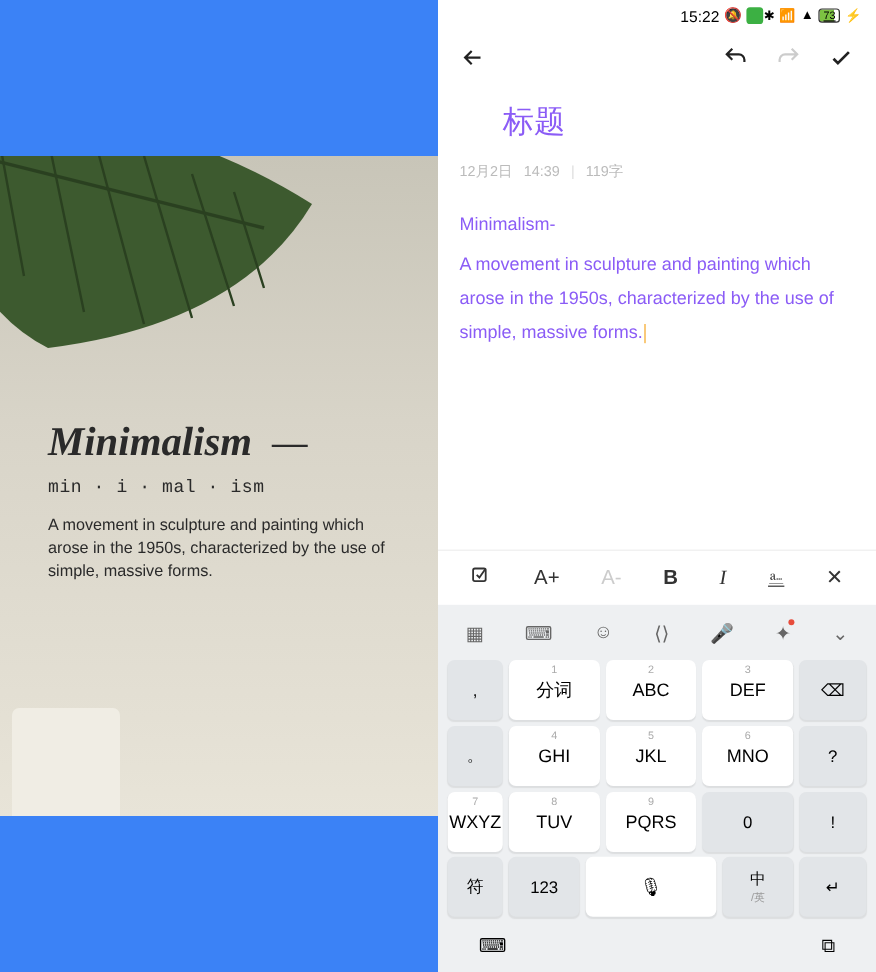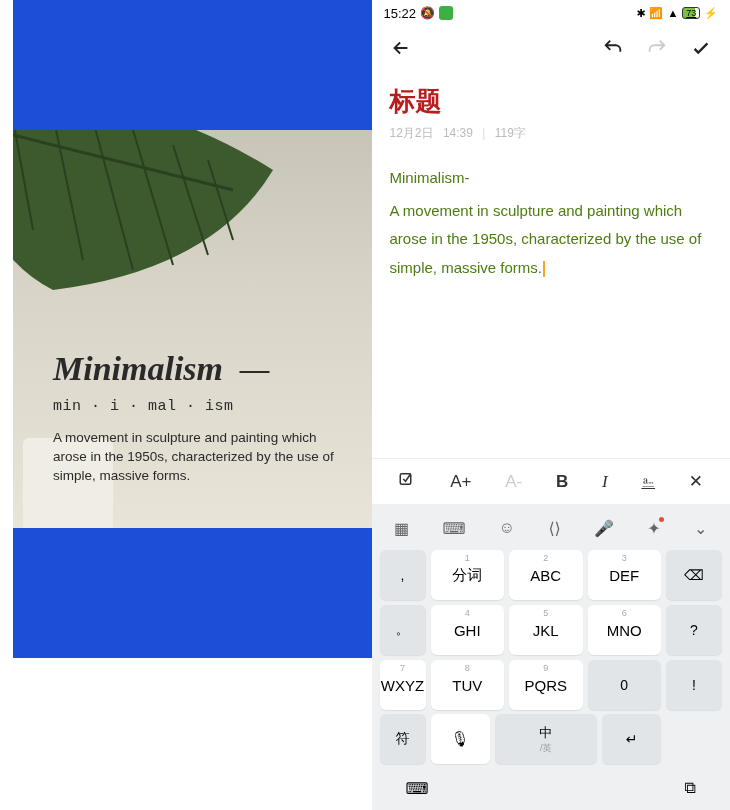--- a/index.html
+++ b/index.html
@@ -1,48 +1,48 @@
 <!DOCTYPE html>
 <html><head>
 <meta charset="utf-8">
 <style>
 * { margin: 0; padding: 0; box-sizing: border-box; font-family: -apple-system, sans-serif; }
 body { width: 730px; height: 810px; display: flex; background: #fff; }
 
 
-.left { width: 365px; height: 658px; background: #1d4ed8; position: relative; margin-left: 13px; }
+.left { width: 365px; height: 810px; background: #3b82f6; position: relative; }
 .photo { position: absolute; top: 130px; left: 0; right: 0; bottom: 130px; background: linear-gradient(180deg, #c8c5b8 0%, #d8d4c8 40%, #e8e4d8 100%); overflow: hidden; }
 .leaf { position: absolute; top: -40px; left: -80px; width: 360px; height: 240px; }
 .leaf svg { width: 100%; height: 100%; }
 .cup { position: absolute; bottom: -20px; left: 10px; width: 90px; height: 110px; background: #f0ede4; border-radius: 6px; }
 .photo-text { position: absolute; top: 220px; left: 40px; right: 30px; color: #2a2a2a; }
 .photo-title { font-family: Georgia, serif; font-style: italic; font-weight: 600; font-size: 34px; display: inline-block; }
 .photo-dash { font-size: 30px; margin-left: 12px; }
 .photo-pron { font-size: 15px; margin-top: 10px; letter-spacing: 0.5px; font-family: Liberation Mono, monospace; }
 .photo-def { font-size: 13.5px; margin-top: 14px; line-height: 1.4; }
 
 
 .right { width: 365px; height: 810px; background: #fff; display: flex; flex-direction: column; }
-.statusbar { height: 26px; display: flex; justify-content: space-between; align-items: center; padding: 0 12px; font-size: 13px; font-weight: 500; }
+.statusbar { height: 26px; display: flex; justify-content: flex-end; align-items: center; padding: 0 12px; font-size: 13px; font-weight: 500; }
 .status-left { display: flex; align-items: center; gap: 4px; }
 .status-right { display: flex; align-items: center; gap: 4px; font-size: 11px; }
 .mute-icon { font-size: 12px; }
 .green-badge { width: 14px; height: 14px; background: #3cb043; border-radius: 3px; }
 .battery { border: 1px solid #333; border-radius: 3px; padding: 0 3px; font-size: 9px; background: linear-gradient(90deg, #7cc242 73%, transparent 73%); text-decoration: underline; }
 
 .topbar { height: 48px; display: flex; align-items: center; justify-content: space-between; padding: 0 18px; }
 .topbar svg { width: 22px; height: 22px; }
 .topbar-right { display: flex; gap: 22px; align-items: center; }
 
 .title-area { padding: 10px 18px 6px; }
-.title-ph { font-size: 26px; color: #b91c1c; font-weight: 700; }
-.meta { font-size: 12px; color: #bbb; margin-top: 6px; }
+.title-ph { font-size: 26px; color: #8b5cf6; font-weight: 400; margin-left: 36px; }
+.meta { font-size: 12px; color: #bbb; margin-top: 16px; }
 .meta-sep { margin: 0 6px; color: #ddd; }
 
-.content { padding: 16px 18px; font-size: 15px; color: #4d7c0f; line-height: 1.9; flex: 1; }
+.content { padding: 16px 18px; font-size: 15px; color: #8b5cf6; line-height: 1.9; flex: 1; }
 .content p { margin-bottom: 4px; }
 .cursor { display: inline-block; width: 1.5px; height: 16px; background: #f5a623; vertical-align: middle; margin-left: 1px; }
 
 .fmt-bar { height: 46px; border-top: 1px solid #eee; display: flex; align-items: center; justify-content: space-around; padding: 0 10px; }
 .fmt-bar span { font-size: 17px; color: #333; }
 .fmt-dim { color: #ccc !important; }
 .fmt-b { font-weight: 700; }
 .fmt-i { font-style: italic; font-family: serif; }
 
 .kb { background: #eef0f2; padding: 6px 6px 2px; }
@@ -213,20 +213,21 @@
           <span class="key-num">9</span>
           <span class="key-main">PQRS</span>
         </div>
       <div class="key key-side">0</div>
 
       <div class="key key-side">!</div>
     </div>
 
     <div class="kb-bottom">
       <div class="key key-side" style="grid-column:1">符</div>
+      <div class="key key-side">123</div>
       <div class="key key-space">
           <span>🎙</span>
         </div>
       <div class="key key-side key-lang">
           <span>中</span>
           <sub>/英</sub>
         </div>
       <div class="key key-side">↵</div>
     </div>
 

